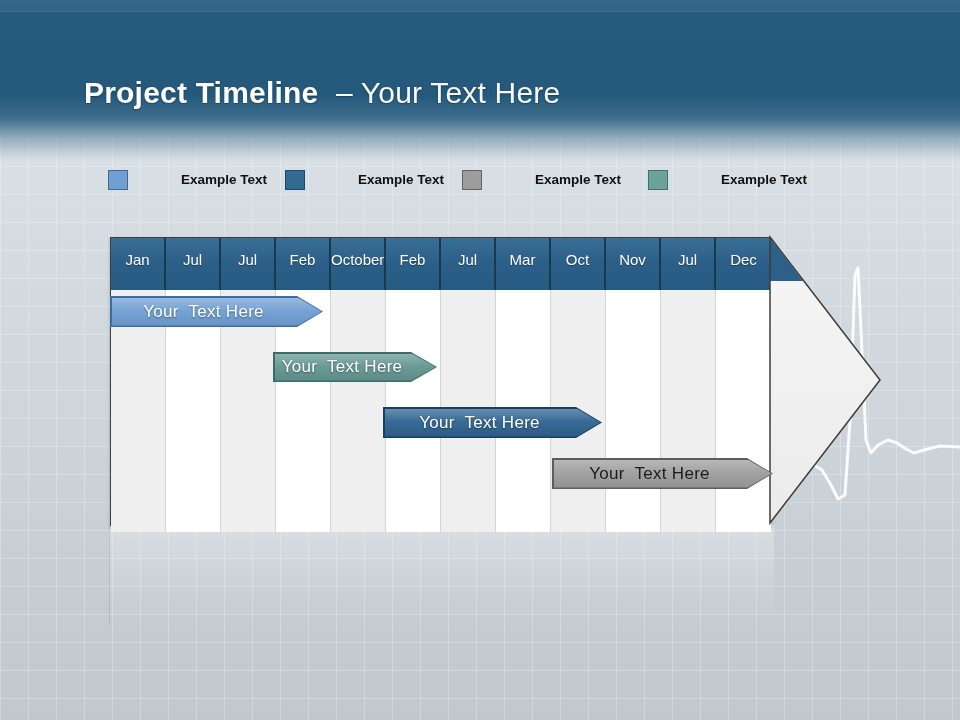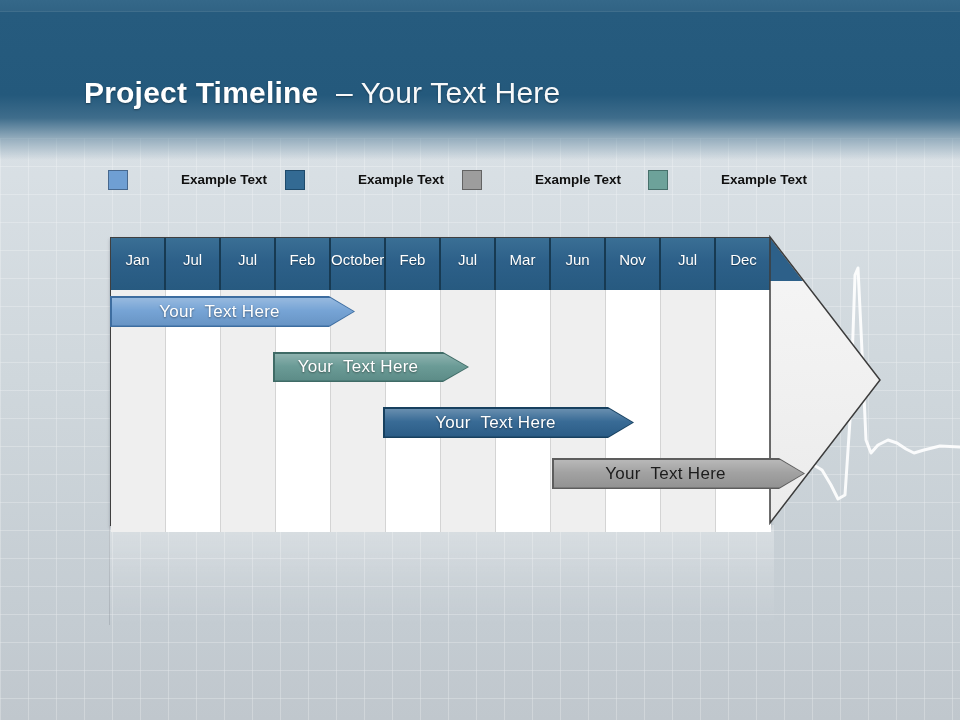--- a/index.html
+++ b/index.html
@@ -66,21 +66,20 @@
   .body-col{width:55px;box-sizing:border-box;border-right:1px solid #d4d4d4;background:#fff;}
   .body-col:nth-child(odd){background:#efefef;}
   .body-col:last-child{border-right:none;}
   
   .head-svg{position:absolute;left:0;top:0;pointer-events:none;}
   
   .bar{
     position:absolute;
     clip-path:polygon(0 0,calc(100% - 26px) 0,100% 50%,calc(100% - 26px) 100%,0 100%);
     filter:drop-shadow(1px 2px 2px rgba(0,0,0,.25));
-    padding-left:32px;
   }
   .bar .bar-fill{
     position:absolute;left:1.5px;top:1.5px;right:1.5px;bottom:1.5px;
     clip-path:polygon(0 0,calc(100% - 24px) 0,100% 50%,calc(100% - 24px) 100%,0 100%);
   }
   .bar .bar-shade{
     position:absolute;inset:0;
     background:linear-gradient(180deg,rgba(255,255,255,.28),rgba(255,255,255,.05) 45%,rgba(0,0,0,.07));
     clip-path:polygon(0 0,calc(100% - 24px) 0,100% 50%,calc(100% - 24px) 100%,0 100%);
     left:1.5px;top:1.5px;right:1.5px;bottom:1.5px;
@@ -141,21 +140,21 @@
   <div class="timeline">
     <div class="months-row">
       <div class="month-cell">Jan</div>
       <div class="month-cell">Jul</div>
       <div class="month-cell">Jul</div>
       <div class="month-cell">Feb</div>
       <div class="month-cell">October</div>
       <div class="month-cell">Feb</div>
       <div class="month-cell">Jul</div>
       <div class="month-cell">Mar</div>
-      <div class="month-cell">Jun</div>
+      <div class="month-cell">Oct</div>
       <div class="month-cell">Nov</div>
       <div class="month-cell">Jul</div>
       <div class="month-cell">Dec</div>
     </div>
     <div class="columns">
       <div class="body-col"></div>
       <div class="body-col"></div>
       <div class="body-col"></div>
       <div class="body-col"></div>
       <div class="body-col"></div>

